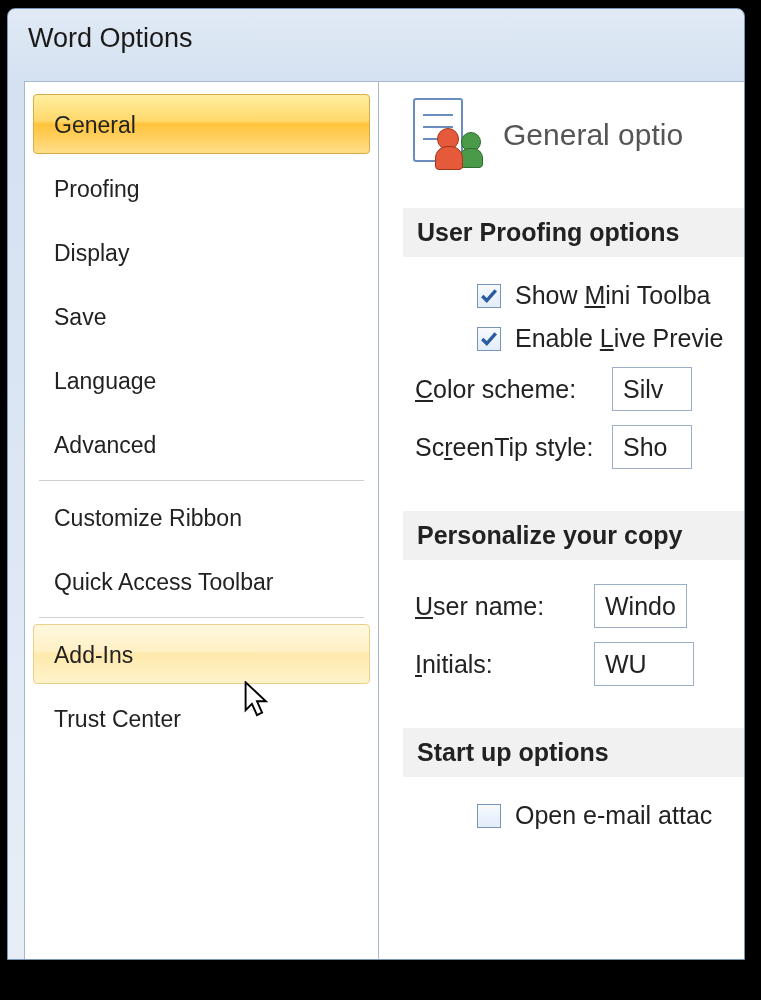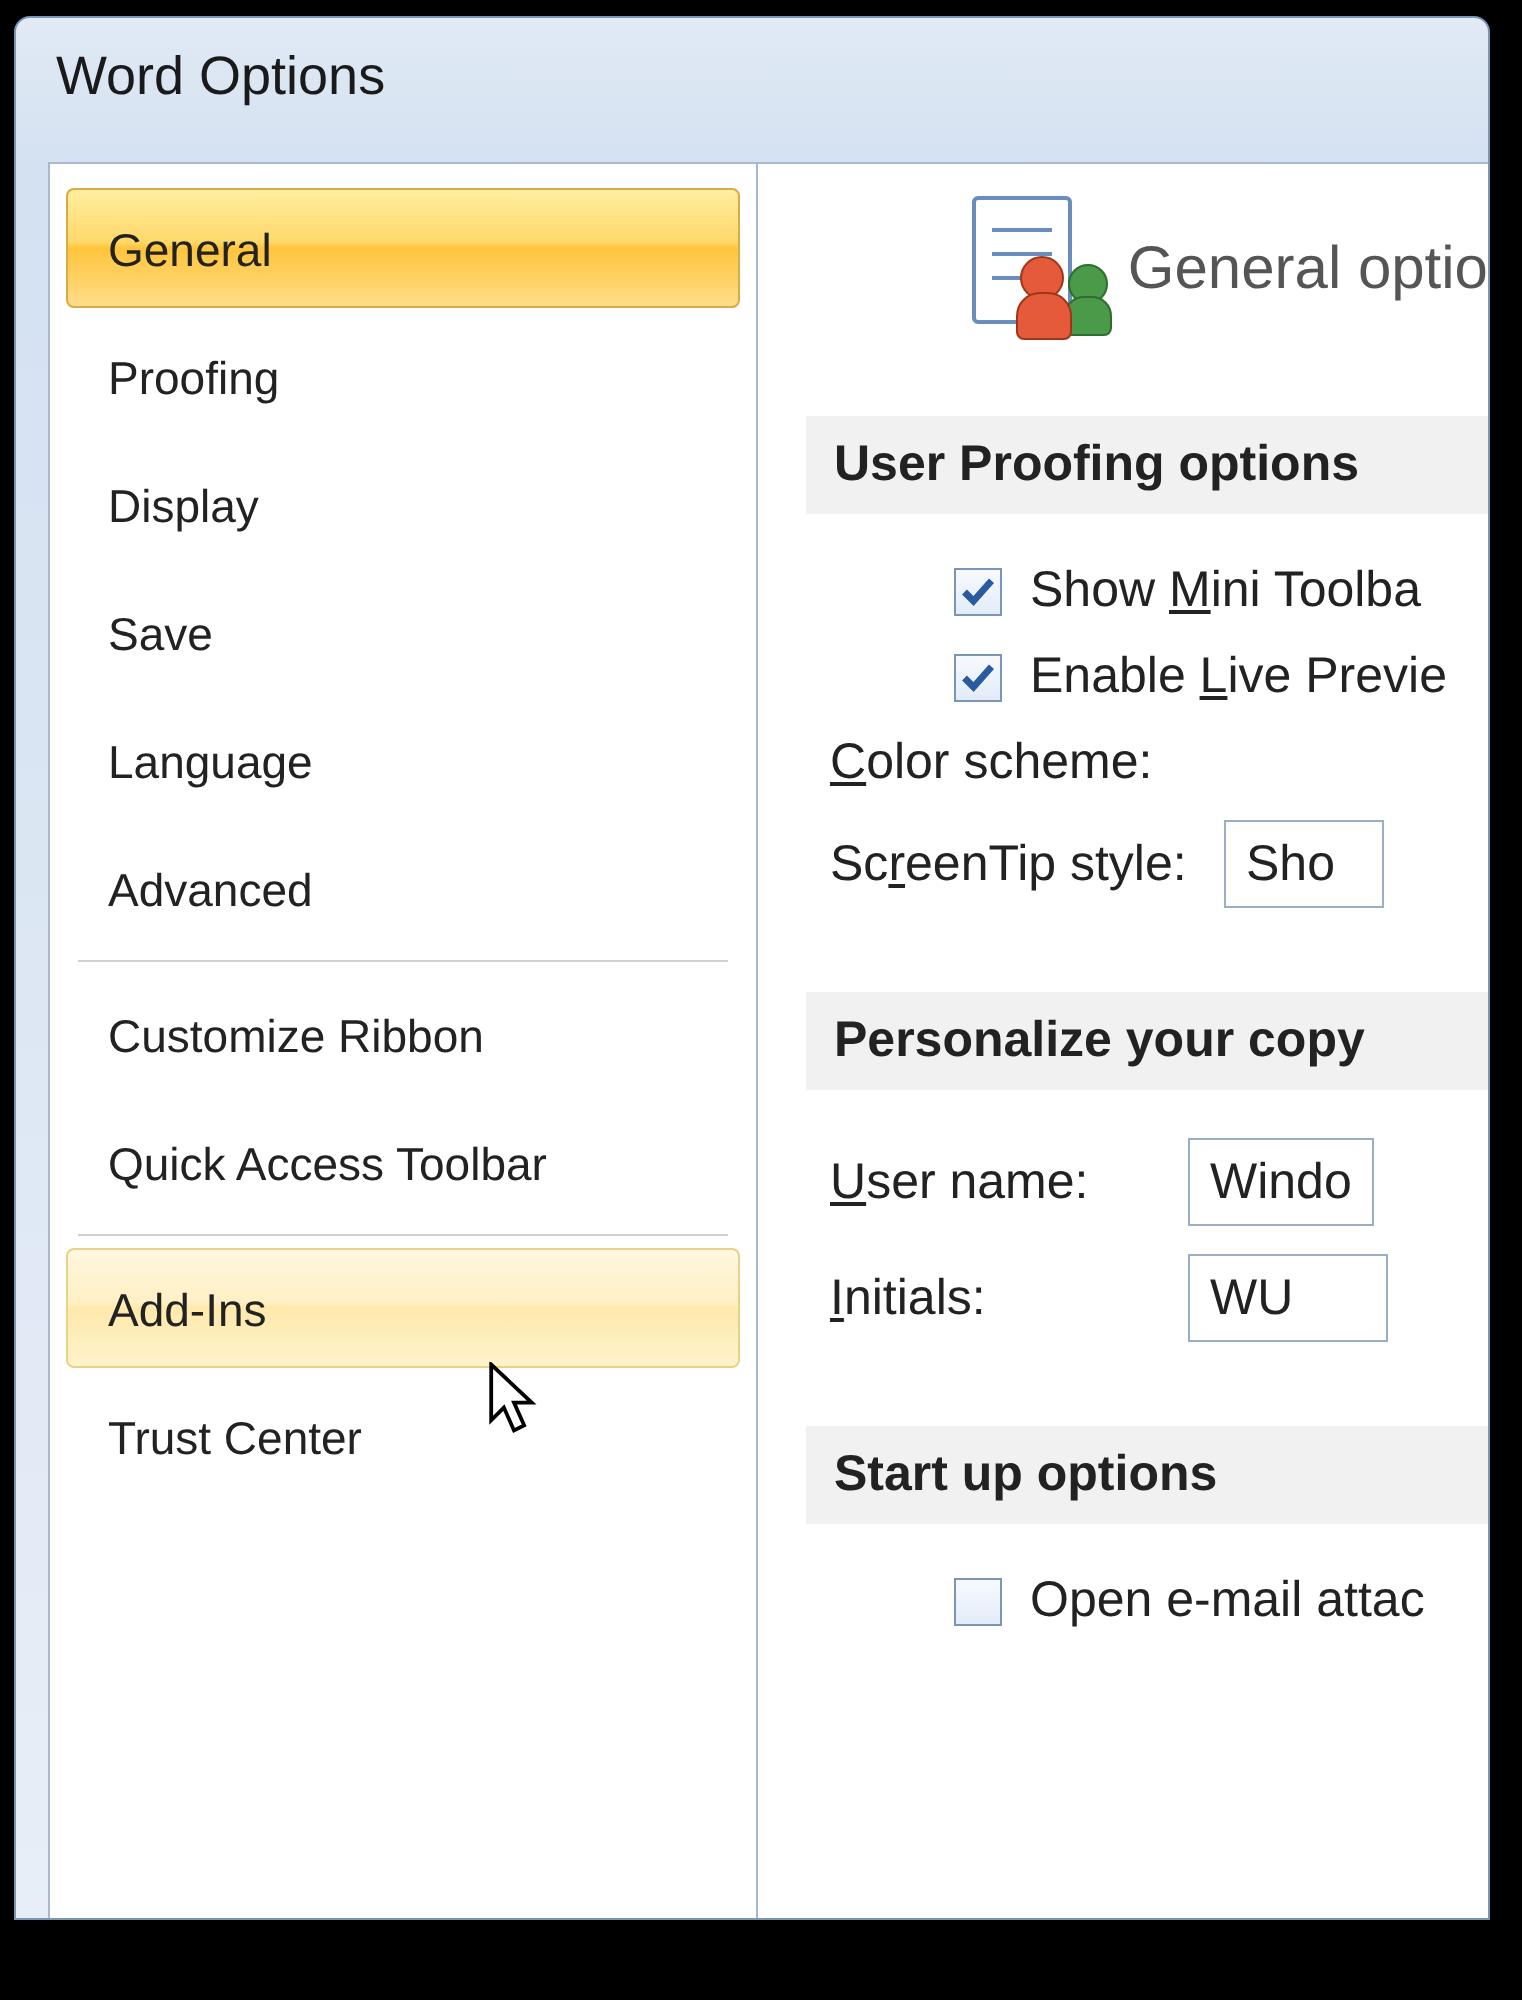--- a/index.html
+++ b/index.html
@@ -78,24 +78,23 @@
     border-top: 1px solid #a8b9cf;
     border-left: 1px solid #a8b9cf;
     padding: 16px 0 16px 24px;
     overflow: hidden;
     font-size: 25px;
     color: #222;
   }
   .main-header {
     display: flex;
     align-items: center;
-    gap: 10px;
+    gap: 22px;
     margin-bottom: 36px;
     margin-left: 10px;
-    justify-content: flex-end;
   }
   .main-header-icon {
     width: 68px;
     height: 74px;
     position: relative;
   }
   .doc-sheet {
     position: absolute;
     left: 0; top: 0;
     width: 50px; height: 64px;
@@ -271,20 +270,21 @@
         <span class="checkbox checked">
           <svg viewBox="0 0 16 16">
               <polyline points="2,8 6,12 14,3" fill="none" stroke="#2a5aa0" stroke-width="3"></polyline>
             </svg>
         </span>
         <span class="label-text"><span>Enable </span><u>L</u><span>ive Previe</span></span>
       </div>
 
       <div class="field-row">
         <span class="field-label"><u>C</u><span>olor scheme:</span></span>
+        <span class="input">Silv</span>
       </div>
 
       <div class="field-row">
         <span class="field-label"><span>Sc</span><u>r</u><span>eenTip style:</span></span>
         <span class="input">Sho</span>
       </div>
 
       <div class="spacer"></div>
 
       <div class="section-header">Personalize your copy</div>

